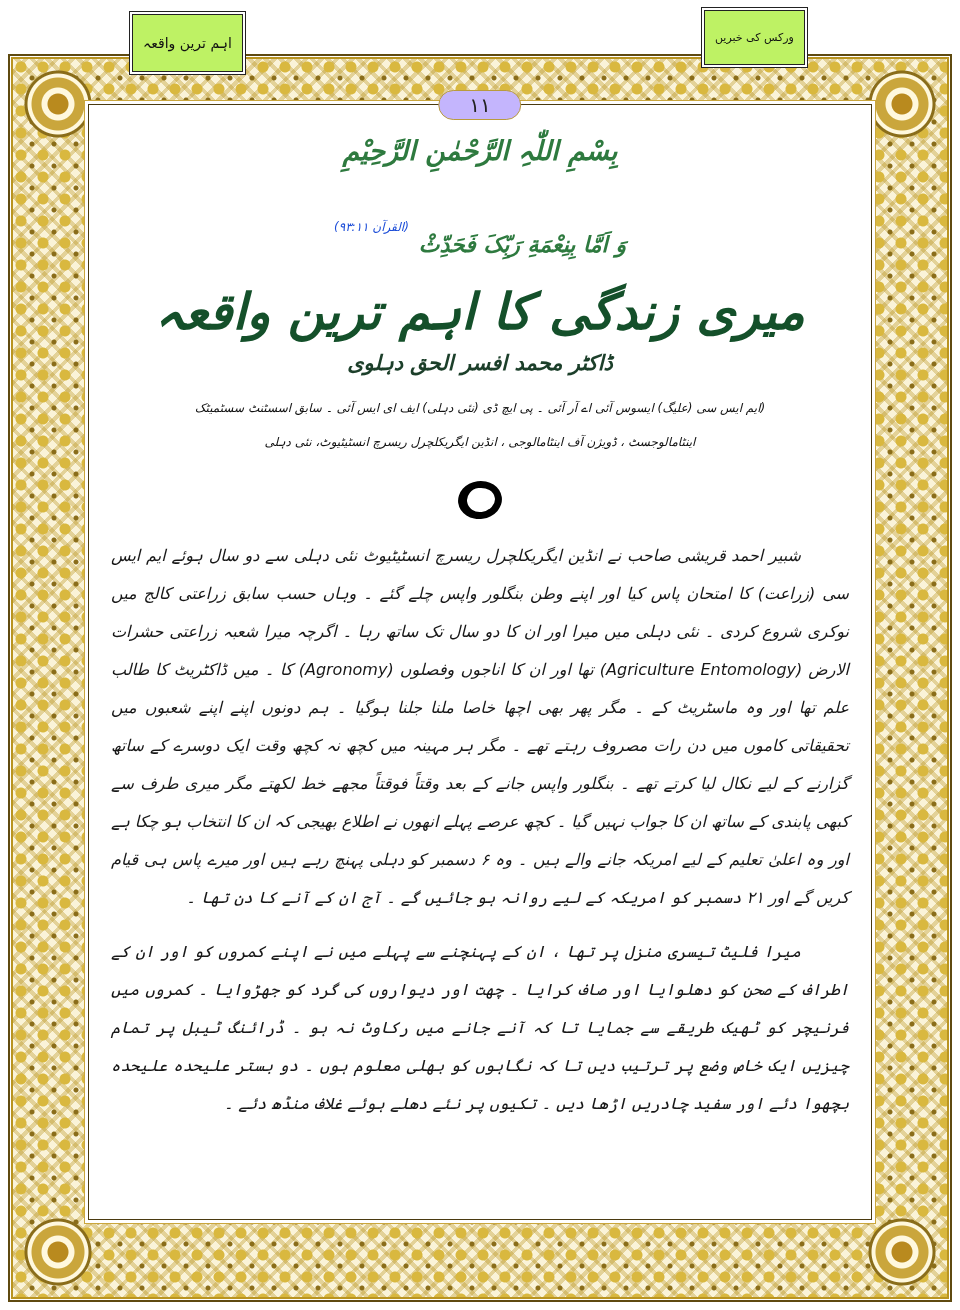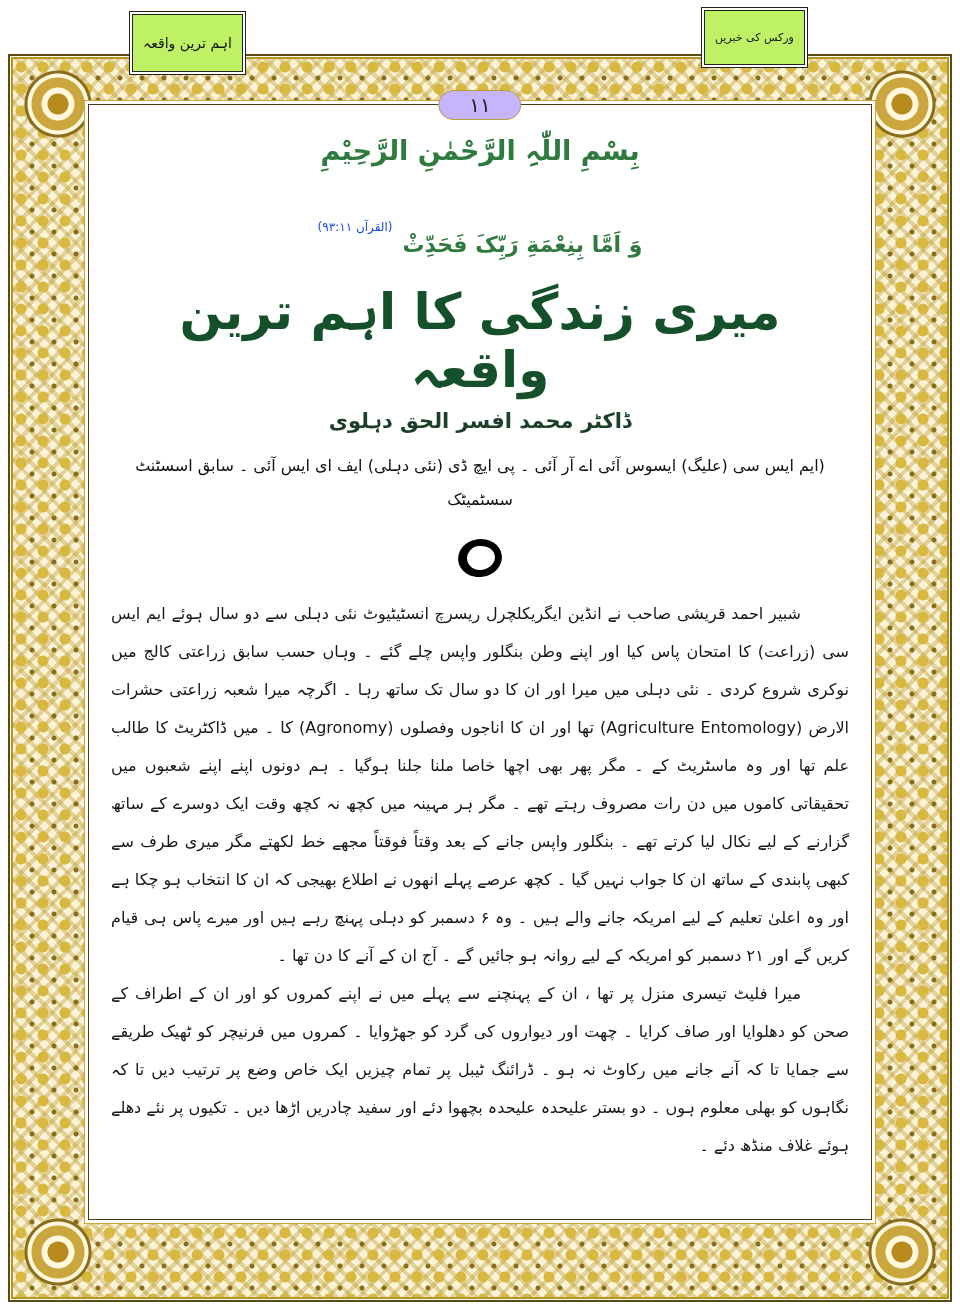--- a/index.html
+++ b/index.html
@@ -79,20 +79,21 @@
     position: absolute;
     left: 88px; right: 88px; top: 104px; bottom: 90px;
     background: #ffffff;
     border: 1px solid #4a3a10;
     box-shadow: 0 0 0 3px #ffffff, 0 0 0 4px #caa63c;
     padding: 16px 22px 10px 22px;
     z-index: 2;
     direction: rtl;
     overflow: hidden;
     box-sizing: border-box;
+    font-style: italic;
   }
 
   .bismillah {
     text-align: center;
     color: #2e7a3f;
     font-size: 27px;
     font-weight: bold;
     margin-top: 14px;
   }
   .verse-row {
@@ -124,21 +125,21 @@
   .author {
     text-align: center;
     color: #1c3f2a;
     font-size: 21px;
     font-weight: bold;
     margin-top: 10px;
   }
   .credentials {
     text-align: center;
     color: #111111;
-    font-size: 16px;
+    font-size: 12px;
     line-height: 34px;
     margin-top: 16px;
   }
   .ornament {
     width: 28px;
     height: 24px;
     border: 7px solid #000000;
     border-left-width: 9px;
     border-radius: 50%;
     margin: 22px auto 0 auto;
@@ -146,21 +147,21 @@
   }
   .body-para {
     direction: rtl;
     text-align: justify;
     color: #171717;
     font-size: 16px;
     line-height: 38px;
     margin: 18px 0 0 0;
     text-indent: 48px;
   }
-  .body-para + .body-para { margin-top: 0; }
+  .body-para + .body-para { margin-top: 16px; }
 </style>
 </head>
 <body>
 
 <div class="page">
 
   <div class="frame">
     <div class="corner tl"></div>
     <div class="corner tr"></div>
     <div class="corner bl"></div>
@@ -184,20 +185,21 @@
       <span class="verse">وَ اَمَّا بِنِعْمَةِ رَبِّکَ فَحَدِّثْ</span>
       <span class="verse-ref">(القرآن ۹۳:۱۱)</span>
     </div>
 
     <h1 class="title">میری زندگی کا اہم ترین واقعہ</h1>
 
     <div class="author">ڈاکٹر محمد افسر الحق دہلوی</div>
 
     <div class="credentials">
       <div>(ایم ایس سی (علیگ) ایسوس آئی اے آر آئی ۔ پی ایچ ڈی (نئی دہلی) ایف ای ایس آئی ۔ سابق اسسٹنٹ سسٹمیٹک</div>
+      <div>اینٹامالوجسٹ ، ڈویژن آف اینٹامالوجی ، انڈین ایگریکلچرل ریسرچ انسٹیٹیوٹ، نئی دہلی</div>
     </div>
 
     <div class="ornament"></div>
 
     <p class="body-para">شبیر احمد قریشی صاحب نے انڈین ایگریکلچرل ریسرچ انسٹیٹیوٹ نئی دہلی سے دو سال ہوئے ایم ایس سی (زراعت) کا امتحان پاس کیا اور اپنے وطن بنگلور واپس چلے گئے ۔ وہاں حسب سابق زراعتی کالج میں نوکری شروع کردی ۔ نئی دہلی میں میرا اور ان کا دو سال تک ساتھ رہا ۔ اگرچہ میرا شعبہ زراعتی حشرات الارض (Agriculture Entomology) تھا اور ان کا اناجوں وفصلوں (Agronomy) کا ۔ میں ڈاکٹریٹ کا طالب علم تھا اور وہ ماسٹریٹ کے ۔ مگر پھر بھی اچھا خاصا ملنا جلنا ہوگیا ۔ ہم دونوں اپنے اپنے شعبوں میں تحقیقاتی کاموں میں دن رات مصروف رہتے تھے ۔ مگر ہر مہینہ میں کچھ نہ کچھ وقت ایک دوسرے کے ساتھ گزارنے کے لیے نکال لیا کرتے تھے ۔ بنگلور واپس جانے کے بعد وقتاً فوقتاً مجھے خط لکھتے مگر میری طرف سے کبھی پابندی کے ساتھ ان کا جواب نہیں گیا ۔ کچھ عرصے پہلے انھوں نے اطلاع بھیجی کہ ان کا انتخاب ہو چکا ہے اور وہ اعلیٰ تعلیم کے لیے امریکہ جانے والے ہیں ۔ وہ ۶ دسمبر کو دہلی پہنچ رہے ہیں اور میرے پاس ہی قیام کریں گے اور ۲۱ دسمبر کو امریکہ کے لیے روانہ ہو جائیں گے ۔ آج ان کے آنے کا دن تھا ۔</p>
     <p class="body-para">میرا فلیٹ تیسری منزل پر تھا ، ان کے پہنچنے سے پہلے میں نے اپنے کمروں کو اور ان کے اطراف کے صحن کو دھلوایا اور صاف کرایا ۔ چھت اور دیواروں کی گرد کو جھڑوایا ۔ کمروں میں فرنیچر کو ٹھیک طریقے سے جمایا تا کہ آنے جانے میں رکاوٹ نہ ہو ۔ ڈرائنگ ٹیبل پر تمام چیزیں ایک خاص وضع پر ترتیب دیں تا کہ نگاہوں کو بھلی معلوم ہوں ۔ دو بستر علیحدہ علیحدہ بچھوا دئے اور سفید چادریں اڑھا دیں ۔ تکیوں پر نئے دھلے ہوئے غلاف منڈھ دئے ۔</p>
 
   </div>
 
 </div>

